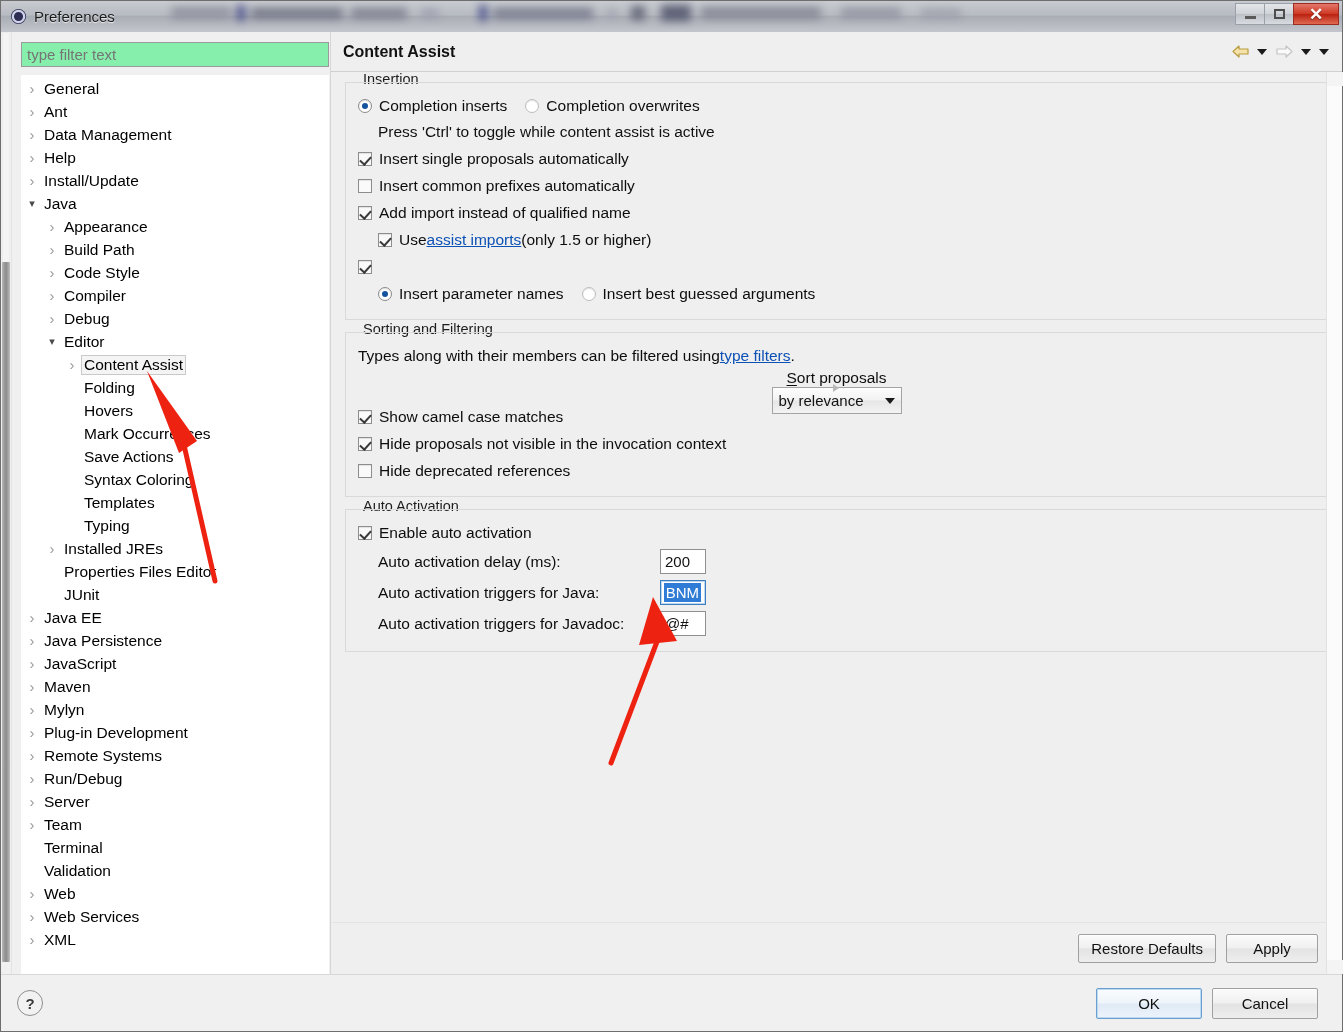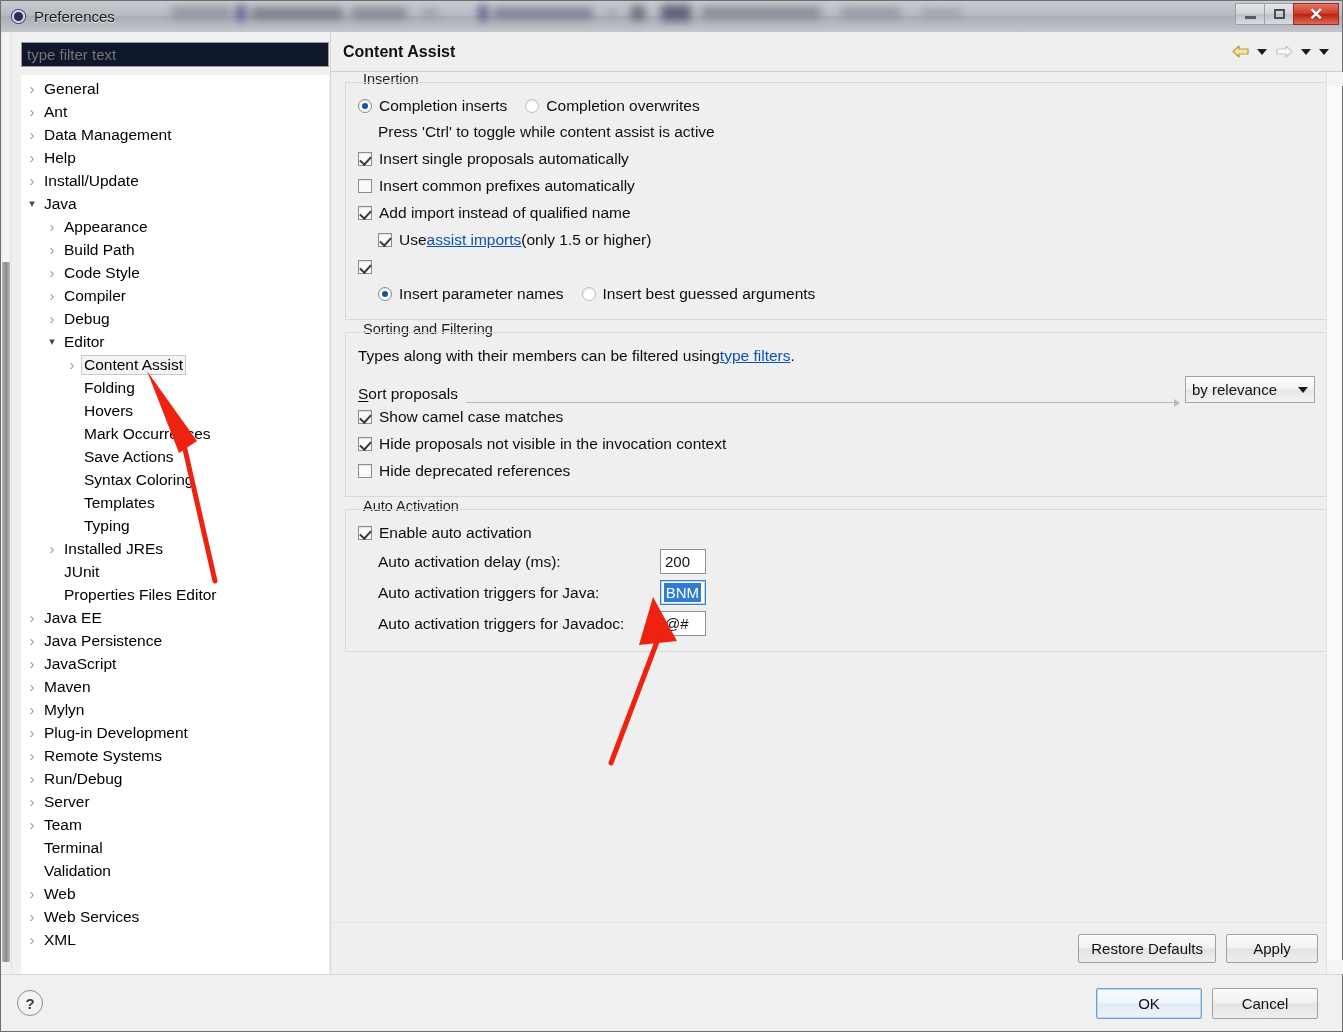--- a/index.html
+++ b/index.html
@@ -88,21 +88,21 @@
   
   #left-col {
     width: 318px; flex: none;
     padding: 10px 0 0 9px;
     display: flex; flex-direction: column;
     background: #f0f0f0;
   }
   #filter-input {
     height: 25px; flex: none;
     border: 1px solid #9a9a9a;
-    background: #0f172a;
+    background: #86efac;
     font-family: "Liberation Sans", sans-serif;
     font-size: 15px; color: #707070;
     padding: 4px 5px;
     width: 308px;
     outline: none;
   }
   #tree-wrap {
     flex: 1; margin-top: 8px; width: 308px;
     background: #fff; overflow: hidden; position: relative;
   }
@@ -201,21 +201,21 @@
     border: solid #3a3a3a; border-width: 0 2px 2px 0;
     transform: rotate(42deg);
   }
 
   .u { text-decoration: underline; text-underline-offset: 2px; }
   .lnk { color: #0c51b5; text-decoration: underline; cursor: pointer; }
 
   .hint { font-size: 15.5px; color: #111; margin-left: 20px; height: 26px; display:flex; align-items:center; }
 
   
-  .sortline { display: flex; align-items: flex-end; height: 34px; }
+  .sortline { display: flex; align-items: center; height: 34px; flex-direction: column; }
   .sortline .lbl { font-size: 15.5px; color: #0d0d0d; white-space: nowrap; }
   .sortline .rule { flex: 1; height: 1px; background: #b9b9b9; margin: 0 6px 0 8px; position: relative; }
   .sortline .rule::after {
     content: ""; position: absolute; right: -1px; top: -3px;
     border-left: 6px solid #b9b9b9; border-top: 4px solid transparent; border-bottom: 4px solid transparent;
   }
   .combo {
     width: 130px; height: 27px; flex: none;
     border: 1px solid #a4a4a4;
     background: linear-gradient(to bottom,#fdfdfd 0%,#f2f2f2 48%,#e6e6e6 52%,#f3f3f3 100%);
@@ -429,25 +429,25 @@
               <div class="tree-item lv2">
                 <span class="arrow none"></span>
                 <span class="lbl">Typing</span>
               </div>
               <div class="tree-item lv1">
                 <span class="arrow " style="font-size: 15px;">›</span>
                 <span class="lbl">Installed JREs</span>
               </div>
               <div class="tree-item lv1">
                 <span class="arrow none"></span>
+                <span class="lbl">Properties Files Editor</span>
+              </div>
+              <div class="tree-item lv1">
+                <span class="arrow none"></span>
                 <span class="lbl">JUnit</span>
-              </div>
-              <div class="tree-item lv1">
-                <span class="arrow none"></span>
-                <span class="lbl">Properties Files Editor</span>
               </div>
               <div class="tree-item lv0">
                 <span class="arrow " style="font-size: 15px;">›</span>
                 <span class="lbl">Java EE</span>
               </div>
               <div class="tree-item lv0">
                 <span class="arrow " style="font-size: 15px;">›</span>
                 <span class="lbl">Java Persistence</span>
               </div>
               <div class="tree-item lv0">

